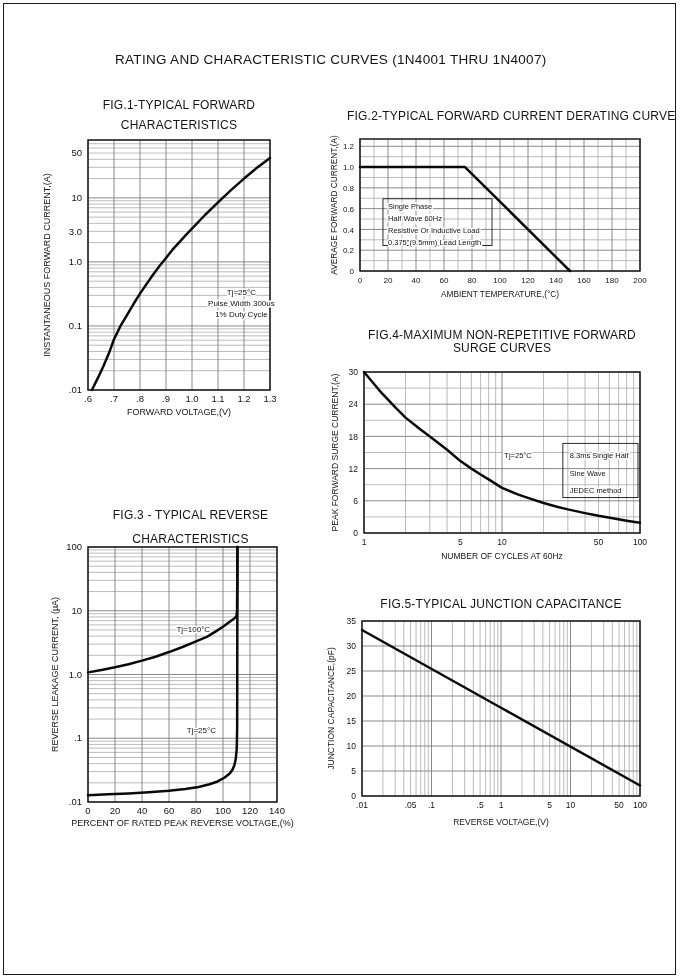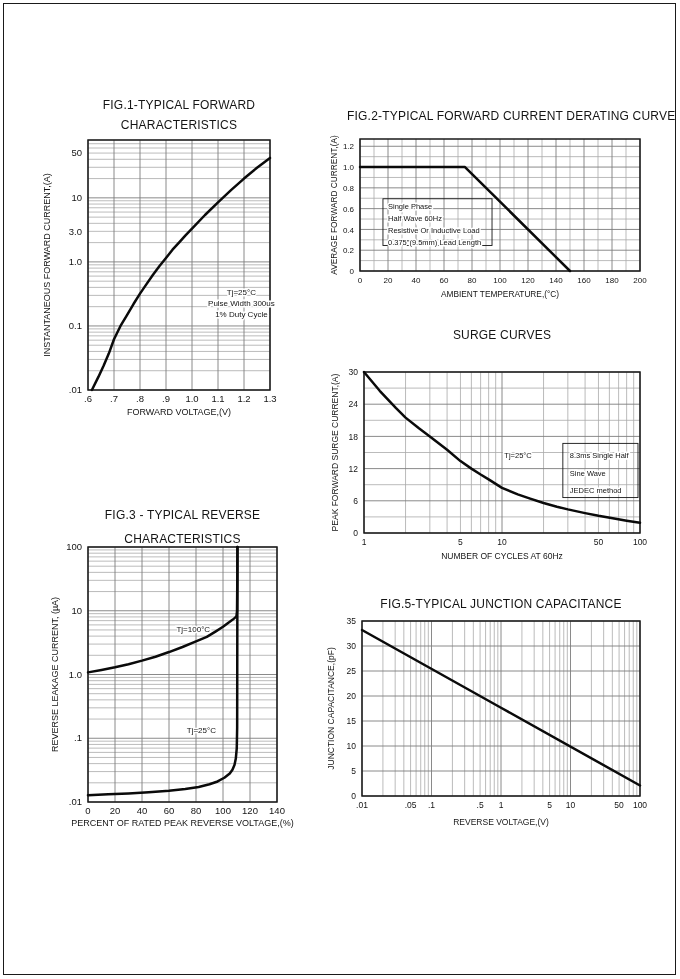--- a/index.html
+++ b/index.html
@@ -23,20 +23,21 @@
   .fig-title.left{text-align:left;white-space:nowrap;}
   .chart{position:absolute;}
   .chart svg{overflow:visible;display:block;}
 </style>
 </head>
 <body>
 
 <div class="page">
   <div class="page-border"></div>
 
+  <div class="main-title">RATING AND CHARACTERISTIC CURVES (1N4001 THRU 1N4007)</div>
 
   <div class="fig-title" style="left:88px;top:95px;width:182px;line-height:20px">
     <div>FIG.1-TYPICAL FORWARD</div>
     <div>CHARACTERISTICS</div>
   </div>
   <div class="chart" style="left:88px;top:140px;width:182px;height:250px">
       <svg width="182" height="250" viewBox="0 0 182 250" style="overflow:visible">
         <line x1="0" y1="230.71848223668673" x2="182" y2="230.71848223668673" stroke="#aaaaaa" stroke-width="0.8"></line>
         <line x1="0" y1="219.43951738815963" x2="182" y2="219.43951738815963" stroke="#aaaaaa" stroke-width="0.8"></line>
         <line x1="0" y1="211.43696447337345" x2="182" y2="211.43696447337345" stroke="#aaaaaa" stroke-width="0.8"></line>
@@ -167,20 +168,21 @@
         <text x="-6" y="72.83779527559055" font-size="8" text-anchor="end" fill="#141414" font-family="Liberation Sans, sans-serif">0.6</text>
         <text x="-6" y="52.05039370078741" font-size="8" text-anchor="end" fill="#141414" font-family="Liberation Sans, sans-serif">0.8</text>
         <text x="-6" y="31.262992125984265" font-size="8" text-anchor="end" fill="#141414" font-family="Liberation Sans, sans-serif">1.0</text>
         <text x="-6" y="10.47559055118111" font-size="8" text-anchor="end" fill="#141414" font-family="Liberation Sans, sans-serif">1.2</text>
         <text x="140" y="158" font-size="8.3" text-anchor="middle" fill="#141414" font-family="Liberation Sans, sans-serif">AMBIENT TEMPERATURE,(°C)</text>
         <text x="-23" y="66" font-size="8.3" text-anchor="middle" fill="#141414" transform="rotate(-90 -23 66)" font-family="Liberation Sans, sans-serif">AVERAGE FORWARD CURRENT,(A)</text>
       </svg>
     </div>
 
   <div class="fig-title" style="left:364px;top:329px;width:276px;line-height:13px">
+    <div>FIG.4-MAXIMUM NON-REPETITIVE FORWARD</div>
     <div>SURGE CURVES</div>
   </div>
   <div class="chart" style="left:364px;top:372px;width:276px;height:161px">
       <svg width="276" height="161" viewBox="0 0 276 161" style="overflow:visible">
         <line x1="41.542139401629406" y1="0" x2="41.542139401629406" y2="161" stroke="#aaaaaa" stroke-width="0.8"></line>
         <line x1="65.84273315131341" y1="0" x2="65.84273315131341" y2="161" stroke="#aaaaaa" stroke-width="0.8"></line>
         <line x1="83.08427880325881" y1="0" x2="83.08427880325881" y2="161" stroke="#aaaaaa" stroke-width="0.8"></line>
         <line x1="96.4578605983706" y1="0" x2="96.4578605983706" y2="161" stroke="#aaaaaa" stroke-width="0.8"></line>
         <line x1="107.38487255294282" y1="0" x2="107.38487255294282" y2="161" stroke="#aaaaaa" stroke-width="0.8"></line>
         <line x1="116.62352952196744" y1="0" x2="116.62352952196744" y2="161" stroke="#aaaaaa" stroke-width="0.8"></line>
@@ -224,21 +226,21 @@
         <text x="-6" y="132" font-size="8.5" text-anchor="end" fill="#141414" font-family="Liberation Sans, sans-serif">6</text>
         <text x="-6" y="99.8" font-size="8.5" text-anchor="end" fill="#141414" font-family="Liberation Sans, sans-serif">12</text>
         <text x="-6" y="67.60000000000001" font-size="8.5" text-anchor="end" fill="#141414" font-family="Liberation Sans, sans-serif">18</text>
         <text x="-6" y="35.39999999999999" font-size="8.5" text-anchor="end" fill="#141414" font-family="Liberation Sans, sans-serif">24</text>
         <text x="-6" y="3.2" font-size="8.5" text-anchor="end" fill="#141414" font-family="Liberation Sans, sans-serif">30</text>
         <text x="138" y="187" font-size="8.5" text-anchor="middle" fill="#141414" font-family="Liberation Sans, sans-serif">NUMBER OF CYCLES AT 60Hz</text>
         <text x="-26" y="80.5" font-size="8.5" text-anchor="middle" fill="#141414" transform="rotate(-90 -26 80.5)" font-family="Liberation Sans, sans-serif">PEAK FORWARD SURGE CURRENT,(A)</text>
       </svg>
     </div>
 
-  <div class="fig-title" style="left:88px;top:503px;width:189px;line-height:24px">
+  <div class="fig-title" style="left:96px;top:503px;width:189px;line-height:24px">
     <div>FIG.3 - TYPICAL REVERSE</div>
     <div>CHARACTERISTICS</div>
   </div>
   <div class="chart" style="left:88px;top:547px;width:189px;height:255px">
       <svg width="189" height="255" viewBox="0 0 189 255" style="overflow:visible">
         <line x1="0" y1="235.8093377764212" x2="189" y2="235.8093377764212" stroke="#aaaaaa" stroke-width="0.8"></line>
         <line x1="0" y1="224.58352001162152" x2="189" y2="224.58352001162152" stroke="#aaaaaa" stroke-width="0.8"></line>
         <line x1="0" y1="216.61867555284238" x2="189" y2="216.61867555284238" stroke="#aaaaaa" stroke-width="0.8"></line>
         <line x1="0" y1="210.4406622235788" x2="189" y2="210.4406622235788" stroke="#aaaaaa" stroke-width="0.8"></line>
         <line x1="0" y1="205.3928577880427" x2="189" y2="205.3928577880427" stroke="#aaaaaa" stroke-width="0.8"></line>

